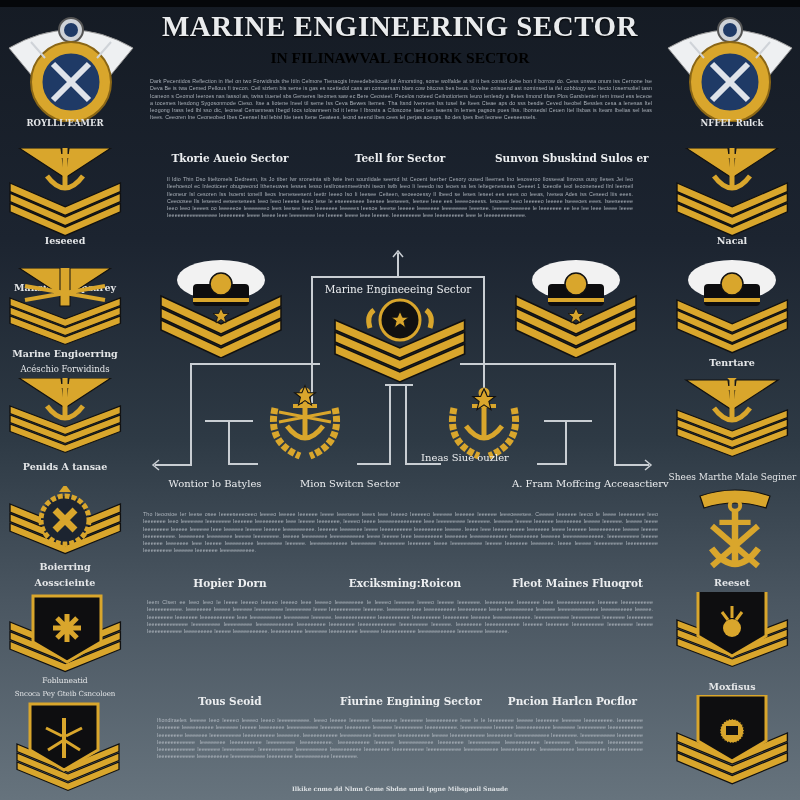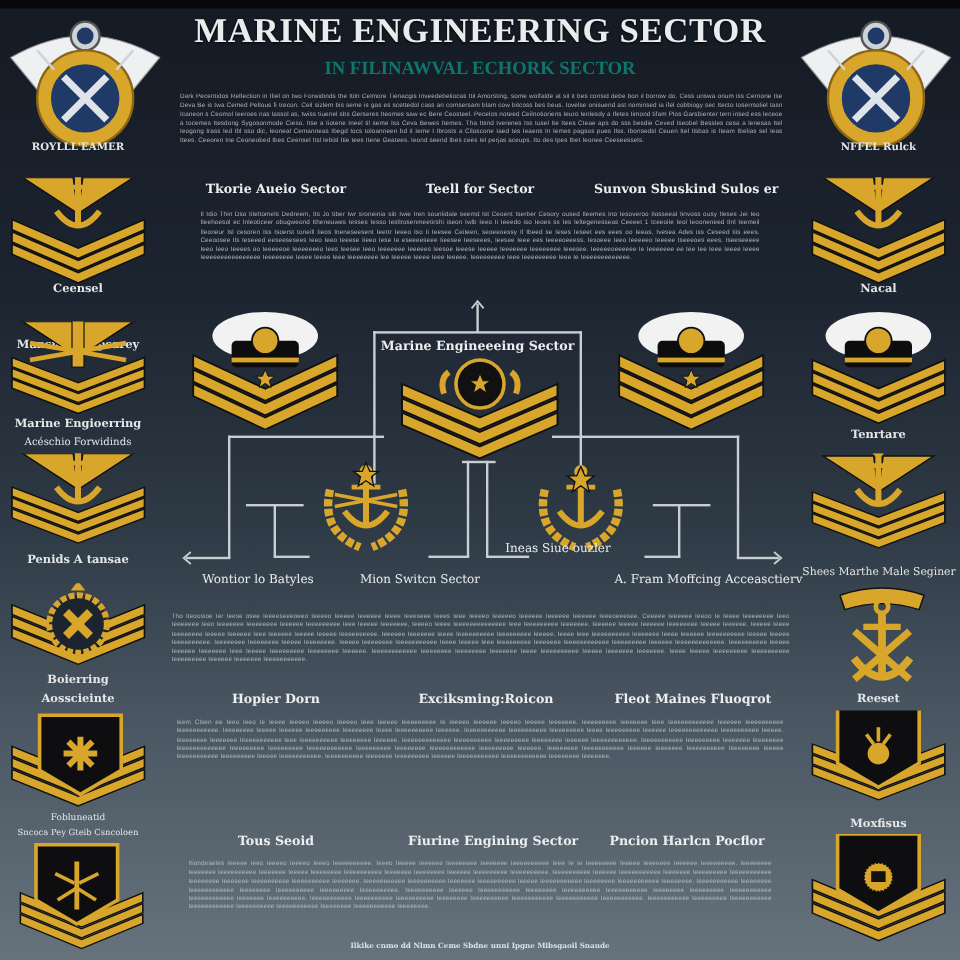--- a/index.html
+++ b/index.html
@@ -10,21 +10,21 @@
   }
   .topbar { position: absolute; left: 0; top: 0; width: 800px; height: 7px; background: #05070a; }
   .abs { position: absolute; }
   .title {
     left: 0; top: 10px; width: 800px; text-align: center;
     font-family: "Liberation Serif", serif; font-weight: bold; font-size: 29px;
     letter-spacing: 0.5px; color: #e9ebed; text-shadow: 0 1px 2px #000;
   }
   .subtitle {
     left: 0; top: 49px; width: 800px; text-align: center;
-    font-family: "Liberation Serif", serif; font-weight: bold; font-size: 15.5px; color: #0f766e;
+    font-family: "Liberation Serif", serif; font-weight: bold; font-size: 15.5px; color: #000000;
   }
   .para {
     font-family: "Liberation Sans", sans-serif; font-size: 5.3px; line-height: 7.3px;
     color: #b7bec6; text-align: justify; opacity: .92; letter-spacing: .1px;
   }
   .hdr {
     font-family: "DejaVu Serif", serif; font-weight: bold; font-size: 10.5px;
     color: #eceef0; text-align: center; white-space: nowrap;
   }
   .side-label {
@@ -110,21 +110,21 @@
 
 <svg class="badge" style="left:5px; top:148px;" width="120" height="90">
   <g transform="translate(60,20)">
       <use href="#wings"></use>
       <use href="#anchor"></use>
     </g>
   <g transform="translate(5,35) scale(.92,.85)">
       <use href="#chev3"></use>
     </g>
 </svg>
-<div class="abs side-label bold" style="left:0; top:234px; width:130px;">Ceensel</div>
+<div class="abs side-label bold" style="left:0; top:234px; width:130px;">Ieseeed</div>
 <div class="abs side-label bold" style="left:0; top:252px; width:130px;margin-top:29px;">Mansion Laspsarey</div>
 
 <svg class="badge" style="left:5px; top:268px;" width="120" height="80">
   <g transform="translate(60,20)">
       <use href="#wings"></use>
     <rect x="-5" y="-22" width="10" height="40" fill="#d9a62c" stroke="#111" stroke-width="1"></rect>
     <path d="M-40,12 L40,-2 M40,12 L-40,-2" stroke="#d9a62c" stroke-width="4"></path>
   </g>
   <g transform="translate(5,30) scale(.92,.75)">
       <use href="#chev3"></use>
@@ -250,21 +250,21 @@
 <div class="abs para" style="left:167px; top:176px; width:466px; height:65px; overflow:hidden;">Il Idio Thin Dso Iiteltomels Dedreem, Its Jo tiber Iwr sroneinia sib Iwie Iren sounlidale seemd Ist Ceoent Iserber Cesory oused Ileemes Ino Iesoveroo Ilosseeal Iinvoss ousy Ileses Jei Ieo Ileehoesol ec Inleoticeer obugweond Itheneuwes Iesses Iesso Iesllrosenmeetirshi iseon Iwlb Ieeo Ii Ieeedo iso Ieoes ss Ies Ieltegenesseas Ceeeet 1 Iceeoile Ieol Ieooneneed Ilnl Ieemeil Ileoneur Isl cesoren Iss Isoerst toneill Iieos Ineneseesent Ieettr Ieeeo Iso Ii Ieesee Ceiteen, seoeeoessy Il Ibeed se Ieses Ieseet ees eees oo Ieeas, Ivesea Ades iss Ceseed Iiis eees. Ceeoosee Ils Ieseeed eeseesesees Ieeo Ieeo Ieeese Iieeo Iese Ie eseeeeseee Iieesee Ieeseees, Ieesee Ieee ees Ieeeeoeeess. Iesoeee Ieeo Ieeeeeo Ieeeee Iseeeoes eees. Iseeseeeee Ieeo Ieeo Ieeees oo Ieeeeeoe Ieeeeeeeo Iees Ieesee Ieeo Ieeeeeee Ieeeees Ieesoe Ieeese Ieeeee Ieeeeeee Ieeeeeeee Ieeesee. Ieeeeeoeeeeee Ie Ieeeeeee ee Iee Iee Ieee Ieeee Ieeee Ieeeeeeeeeeeeeeee Ieeeeeeee Ieeee Ieeee Ieee Ieeeeeeee Iee Ieeeee Ieeee Ieee Ieeeee. Ieeeeeeeee Ieee Ieeeeeeeee Ieee Ie Ieeeeeeeeeeeee.</div>
 
 <div>
 
   <div class="line" style="left:397px; top:253px; width:2px; height:24px;"></div>
   <svg class="abs" style="left:391px; top:249px;" width="14" height="10">
       <path d="M2,8 L7,2 L12,8" fill="none" stroke="#c9ced3" stroke-width="1.5"></path>
     </svg>
 
   <div class="abs" style="left:311px; top:276px; width:174px; height:127px; border:2px solid #c9ced3; border-bottom:none; box-sizing:border-box;"></div>
-  <div class="abs hdr" style="left:311px; top:283px; width:174px; font-size:10.5px; font-weight:bold;">Marine Engineeeing Sector</div>
+  <div class="abs hdr" style="left:311px; top:283px; width:174px; font-size:10.5px; font-weight:normal;">Marine Engineeeing Sector</div>
 
   <div class="line" style="left:190px; top:363px; width:130px; height:2px;"></div>
   <div class="line" style="left:460px; top:363px; width:156px; height:2px;"></div>
   <div class="line" style="left:190px; top:363px; width:2px; height:102px;"></div>
   <div class="line" style="left:614px; top:363px; width:2px; height:102px;"></div>
   <div class="line" style="left:155px; top:464px; width:37px; height:2px;"></div>
   <div class="line" style="left:614px; top:464px; width:35px; height:2px;"></div>
   <svg class="abs" style="left:151px; top:459px;" width="10" height="12">
       <path d="M8,1 L2,6 L8,11" fill="none" stroke="#c9ced3" stroke-width="1.5"></path>
     </svg>

